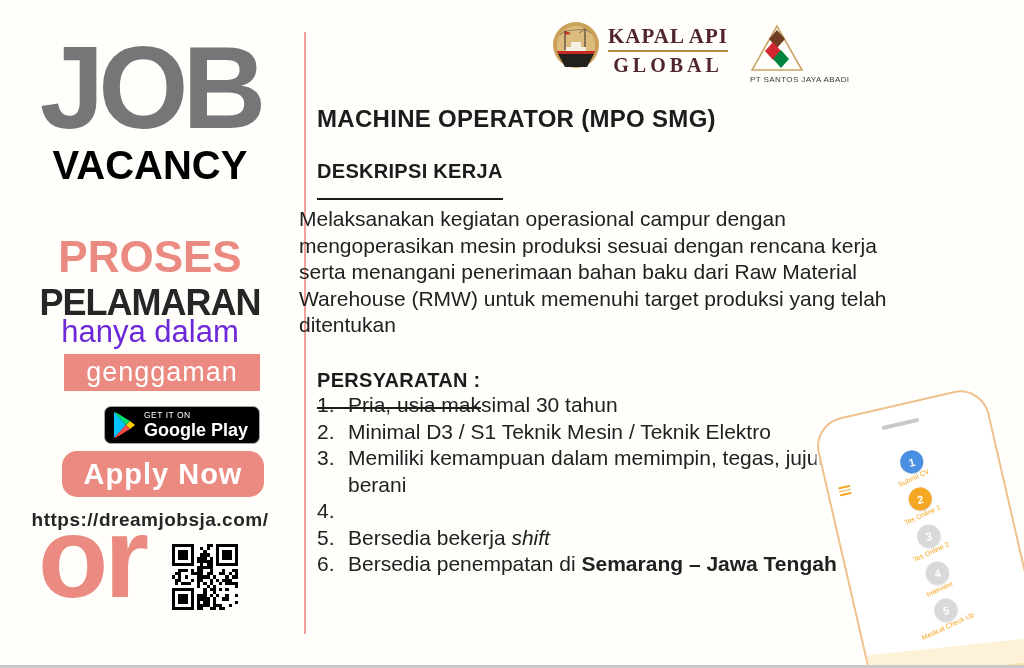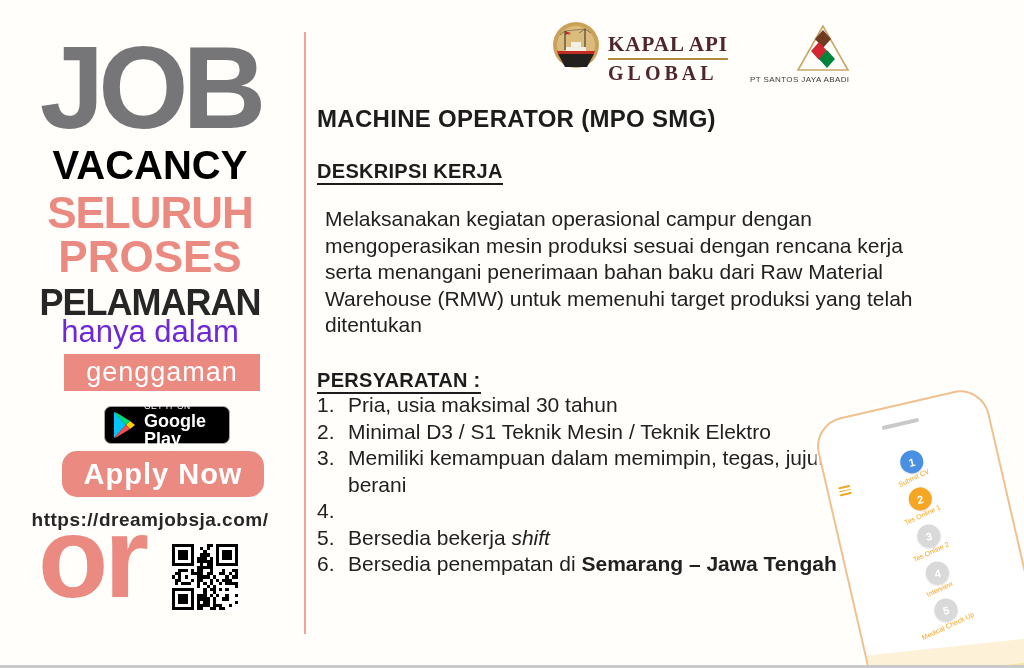--- a/index.html
+++ b/index.html
@@ -13,57 +13,57 @@
   .lc { position:absolute; left:0; width:300px; text-align:center; }
   .word-job      { top:30px;  font-size:116px; font-weight:bold; color:#767679; letter-spacing:-6px; line-height:1; }
   .word-vacancy  { top:145px; font-size:40px;  font-weight:bold; color:#000000; letter-spacing:0px; line-height:1; }
   .word-seluruh  { top:191px; font-size:44px;  font-weight:bold; color:#eb8a80; letter-spacing:-1px; line-height:1; }
   .word-proses   { top:235px; font-size:44px;  font-weight:bold; color:#eb8a80; letter-spacing:0px;  line-height:1; }
   .word-pelamaran{ top:285px; font-size:36px;  font-weight:bold; color:#262626; letter-spacing:-1px; line-height:1; }
   .word-hanya    { top:316px; font-size:31px;  font-weight:normal; color:#6d28d9; letter-spacing:0px; line-height:1; }
   .band-genggaman{ position:absolute; left:64px; top:354px; width:196px; height:37px; background:#eb8a80;
                    color:#ffffff; font-size:27px; font-weight:300; letter-spacing:1px;
                    display:flex; align-items:center; justify-content:center; }
-  .play-badge { position:absolute; left:104px; top:406px; width:126px; height:38px; background:#000000;
+  .play-badge { position:absolute; left:104px; top:406px; width:156px; height:38px; background:#000000;
                 border:1px solid #a6a6a6; border-radius:7px; display:flex; align-items:center; padding:16px 8px; cursor:pointer; }
   .play-badge svg { flex:0 0 auto; }
   .play-text { display:flex; flex-direction:column; margin-left:7px; color:#ffffff; line-height:1; }
   .play-tagline { font-size:8.5px; letter-spacing:0.5px; margin-bottom:2px; }
   .play-store   { font-size:18px; font-weight:bold; letter-spacing:0px; }
   .apply-btn { position:absolute; left:62px; top:451px; width:202px; height:46px; background:#eb8a80;
                border:none; border-radius:15px; color:#ffffff; font-family:"Liberation Sans",sans-serif;
                font-size:29px; font-weight:bold; letter-spacing:1px; cursor:pointer; }
   .site-url { position:absolute; left:0; top:509px; width:300px; text-align:center;
               font-size:19px; font-weight:bold; color:#262626; letter-spacing:0.5px; text-decoration:none; display:block; }
   .word-or { position:absolute; left:38px; top:500px; font-size:115px; font-weight:bold; color:#eb8a80;
              letter-spacing:-4px; line-height:1; }
   .qr-box { position:absolute; left:172px; top:544px; width:66px; height:66px; background:#ffffff; }
   .qr-box svg { width:66px; height:66px; display:block; }
 
   .divider { position:absolute; left:304px; top:32px; width:2px; height:602px; background:#f0a29b; }
 
   
   .brand-row { position:absolute; left:552px; top:20px; display:flex; align-items:flex-start; }
   .kapal-logo { width:48px; height:56px; }
-  .kapal-text { margin-left:8px; margin-top:14px; font-family:"Liberation Serif", serif;
-                color:#50252e; text-align:left; }
+  .kapal-text { margin-left:8px; margin-top:6px; font-family:"Liberation Serif", serif;
+                color:#50252e; text-align:center; }
   .kapal-line1 { font-size:21px; font-weight:bold; letter-spacing:1px; line-height:1;
                  border-bottom:2px solid #b08a3e; padding-bottom:3px; }
   .kapal-line2 { font-size:20px; font-weight:bold; letter-spacing:4px; line-height:1; margin-top:3px; }
-  .santos { margin-left:22px; display:flex; flex-direction:column; align-items:flex-end; margin-top:4px; }
+  .santos { margin-left:22px; display:flex; flex-direction:column; align-items:flex-start; margin-top:4px; }
   .santos-name { font-size:8px; color:#3a3a3a; letter-spacing:0.4px; margin-top:3px; white-space:nowrap; }
 
   
   .job-title { position:absolute; left:317px; top:105px; font-size:24px; font-weight:bold;
                color:#1c1c1c; letter-spacing:0.3px; }
   .sec-heading { font-size:20px; font-weight:bold; color:#1c1c1c; letter-spacing:0.3px; }
-  .sec-heading span { border-bottom:2.5px solid #1c1c1c; padding-bottom:1px; }
+  .sec-heading span { border-bottom:2.5px solid #1c1c1c; padding-bottom:16px; }
   .desc-heading { position:absolute; left:317px; top:160px; }
   .req-heading  { position:absolute; left:317px; top:369px; }
-  .job-desc { position:absolute; left:325px; top:206px; width:628px; font-size:21px;
+  .job-desc { position:absolute; left:299px; top:206px; width:628px; font-size:21px;
               line-height:26.5px; color:#212121; }
   .req-list { position:absolute; left:317px; top:392px; list-style:none; }
   .req-list li { display:flex; font-size:21px; line-height:26.5px; color:#212121; }
   .req-num { width:31px; flex:0 0 31px; }
   .req-text { max-width:555px; }
   .req-text i { font-style:italic; }
   .req-text b { font-weight:bold; }
 
   
   .phone { position:absolute; left:846px; top:400px; width:176px; height:330px;
@@ -87,21 +87,20 @@
   .walker { position:absolute; left:66px; bottom:26px; }
 </style>
 </head>
 <body>
 
 <div class="poster">
 
   <div class="left-col">
     <div class="lc word-job">JOB</div>
     <div class="lc word-vacancy">VACANCY</div>
-    <div class="lc word-seluruh">SELURUH</div>
     <div class="lc word-proses">PROSES</div>
     <div class="lc word-pelamaran">PELAMARAN</div>
     <div class="lc word-hanya">hanya dalam</div>
 
     <div class="band-genggaman">genggaman</div>
 
     <div class="play-badge">
       <svg width="24" height="26" viewBox="0 0 24 26">
         <polygon points="1,0 1,26 13,13" fill="#00c4ff"></polygon>
         <polygon points="1,0 13,13 17,9 4,1" fill="#00e070"></polygon>

